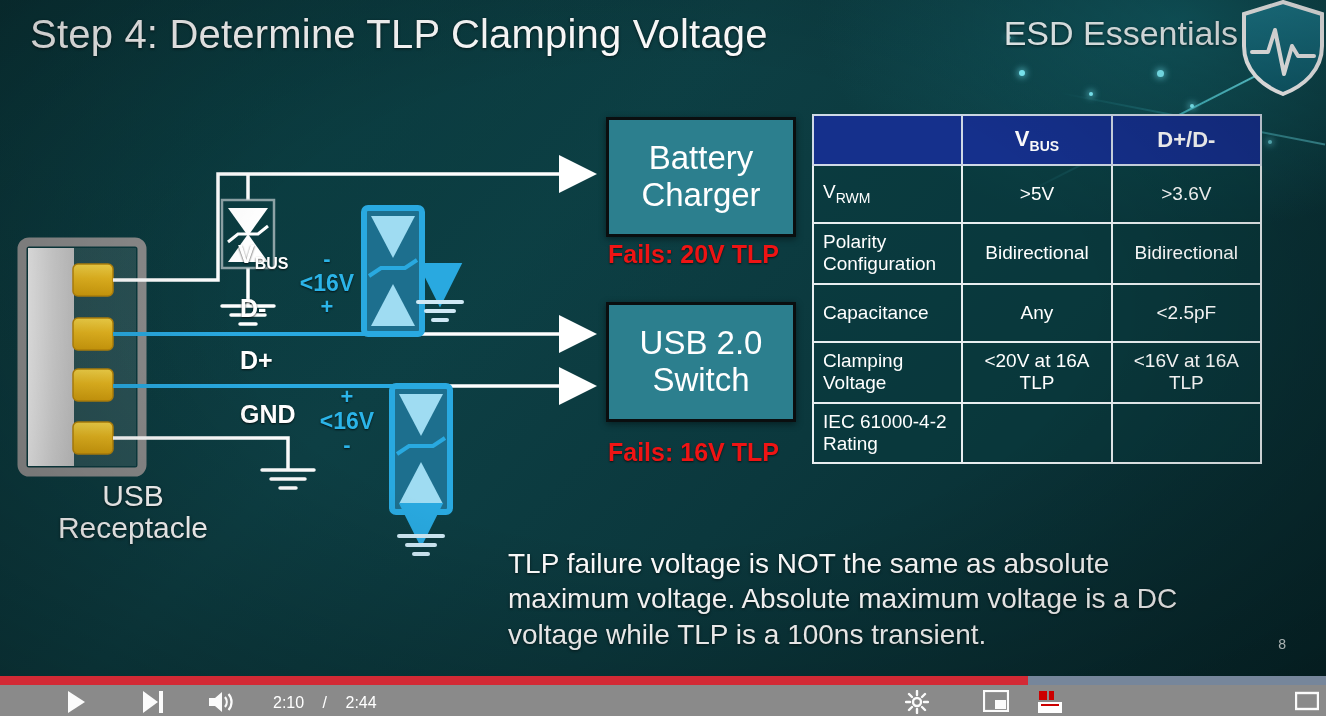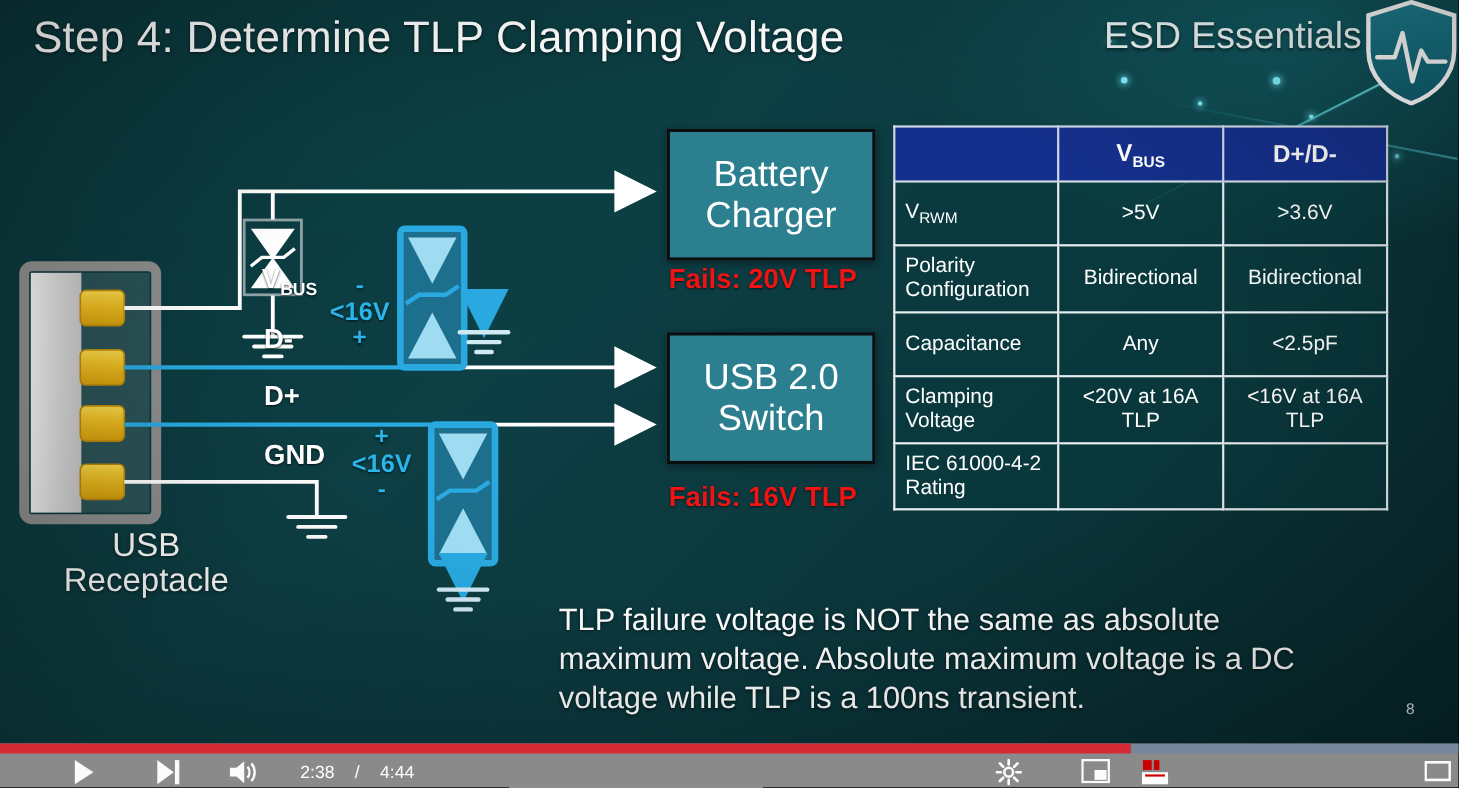--- a/index.html
+++ b/index.html
@@ -330,23 +330,23 @@
       <polygon points="3,1 18,12 3,23" fill="#fff"></polygon>
         <rect x="19" y="1" width="4" height="22" fill="#fff"></rect>
     </svg>
     <svg class="ctrl" style="left:208px;" width="28" height="24" viewBox="0 0 28 24">
       <polygon points="1,8 7,8 14,2 14,22 7,16 1,16" fill="#fff"></polygon>
       <path d="M17,7 A8,8 0 0 1 17,17" fill="none" stroke="#fff" stroke-width="2.2"></path>
       <path d="M20.5,4 A12,12 0 0 1 20.5,20" fill="none" stroke="#fff" stroke-width="2.2"></path>
     </svg>
 
     <div id="times">
-      <span>2:38</span>
+      <span>2:10</span>
       <span style="margin:0 14px;">/</span>
-      <span>4:44</span>
+      <span>2:44</span>
     </div>
 
     <svg class="ctrl" style="left:905px;" width="24" height="24" viewBox="0 0 24 24">
       <circle cx="12" cy="12" r="4" fill="none" stroke="#fff" stroke-width="2.4"></circle>
       <path d="M12 1 L12 5 M12 19 L12 23 M1 12 L5 12 M19 12 L23 12 M4 4 L7 7 M17 17 L20 20 M20 4 L17 7 M7 17 L4 20" stroke="#fff" stroke-width="2.4" stroke-linecap="round"></path>
     </svg>
     <svg class="ctrl" style="left:983px;" width="26" height="22" viewBox="0 0 26 22">
       <rect x="1" y="1" width="24" height="20" fill="none" stroke="#fff" stroke-width="2.2"></rect>
       <rect x="12" y="10" width="11" height="9" fill="#fff"></rect>
     </svg>

